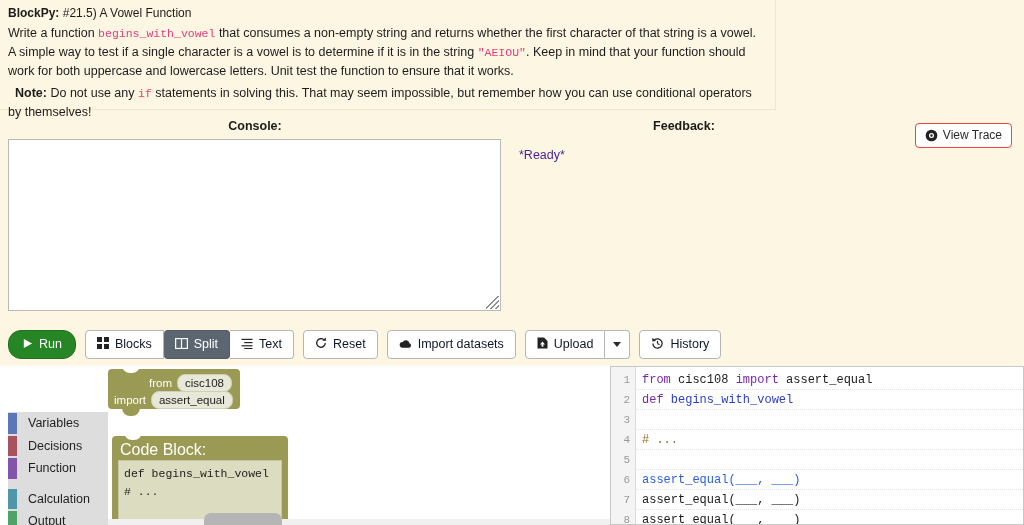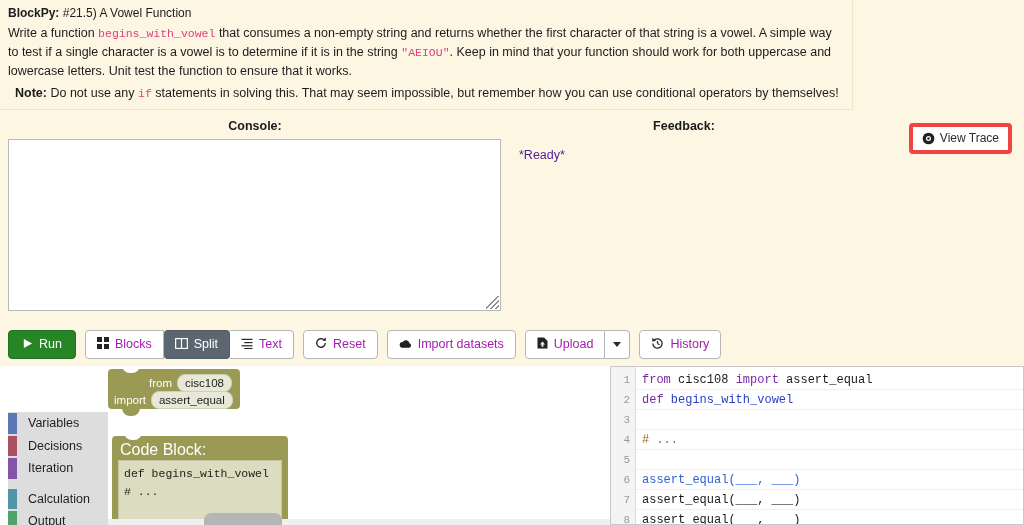--- a/index.html
+++ b/index.html
@@ -8,21 +8,21 @@
     width: 1024px; height: 525px;
     overflow: hidden;
     background: #fdf6e3;
     font-family: "Liberation Sans", sans-serif;
   }
 
   #app { position: relative; width: 1024px; height: 525px; background: #fdf6e3; }
 
   
   .instructions {
-    position: absolute; left: 0; top: 0; width: 853px; height: 110px;
+    position: absolute; left: 0; top: 0; width: 776px; height: 110px;
     border-right: 1px solid #f2e6c8;
     border-bottom: 1px solid #f2e6c8;
     background: #fdf6e3;
     padding: 5px 10px 0 8px;
   }
   .instr-title { font-size: 12px; color: #1c1c1c; line-height: 16px; margin-bottom: 3px; }
   .instr-title .lbl { font-weight: bold; }
   .instr-p {
     font-size: 12.5px; color: #1c1c1c; line-height: 19px; margin: 0 0 3px 0;
   }
@@ -59,43 +59,44 @@
       linear-gradient(135deg, transparent 0 64%, #8d8d8d 64% 72%, transparent 72% 100%),
       linear-gradient(135deg, transparent 0 84%, #8d8d8d 84% 92%, transparent 92% 100%);
   }
 
   .feedback-wrap { position: absolute; left: 519px; top: 8px; width: 330px; }
   .feedback-text { margin-top: 14px; font-size: 12.5px; color: #4c1d95; line-height: 16px; }
 
   .view-trace-btn {
     position: absolute; right: 12px; top: 12px;
     display: inline-flex; align-items: center; gap: 5px;
-    background: #ffffff; border: 4px solid #ef4444; border-radius: 4px;
+    background: #ffffff; border: 1px solid #ef4444; border-radius: 4px;
     padding: 5px 9px; font-size: 12px; color: #2b2b2b; cursor: pointer;
     line-height: 13px;
   }
   .view-trace-btn svg { display: block; }
 
   
   .toolbar {
     position: absolute; left: 0; top: 327px; width: 1024px; height: 38px;
     padding: 3px 0 0 8px;
     display: flex; align-items: flex-start; gap: 9px;
   }
   .btn {
     display: inline-flex; align-items: center; gap: 6px;
     height: 29px; padding: 0 11px;
-    font-size: 12.5px; color: #a21caf;
+    font-size: 12.5px; color: #0f172a;
     background: #ffffff;
     border: 1px solid #b6b6b6; border-radius: 4px;
     cursor: pointer; white-space: nowrap; line-height: 1;
   }
   .btn.run {
     background: #268524; border-color: #20701f; color: #ffffff; font-weight: normal;
     padding: 0 13px;
+    border-radius: 13px;
   }
   .btn-group { display: inline-flex; }
   .btn-group .btn { border-radius: 4px; border-left-width: 0; }
   .btn-group .btn:first-child { border-radius: 4px 0 0 4px; border-left-width: 1px; }
   .btn-group .btn:last-child { border-radius: 0 4px 4px 0; }
   .btn.active { background: #5b6670; color: #ffffff; border-color: #525c65; }
   .btn.caret { padding: 0 8px; }
   .caret-tri {
     width: 0; height: 0; border-left: 4px solid transparent; border-right: 4px solid transparent;
     border-top: 5px solid #2b2b2b;
@@ -356,21 +357,21 @@
       <div class="tb-item">
         <span class="tb-swatch" style="background:#5b77b5"></span>
         <span>Variables</span>
       </div>
       <div class="tb-item">
         <span class="tb-swatch" style="background:#a9515f"></span>
         <span>Decisions</span>
       </div>
       <div class="tb-item">
         <span class="tb-swatch" style="background:#8255ab"></span>
-        <span>Iteration</span>
+        <span>Function</span>
       </div>
       <div class="tb-gap"></div>
       <div class="tb-item">
         <span class="tb-swatch" style="background:#4f97a8"></span>
         <span>Calculation</span>
       </div>
       <div class="tb-item">
         <span class="tb-swatch" style="background:#51a268"></span>
         <span>Output</span>
       </div>

